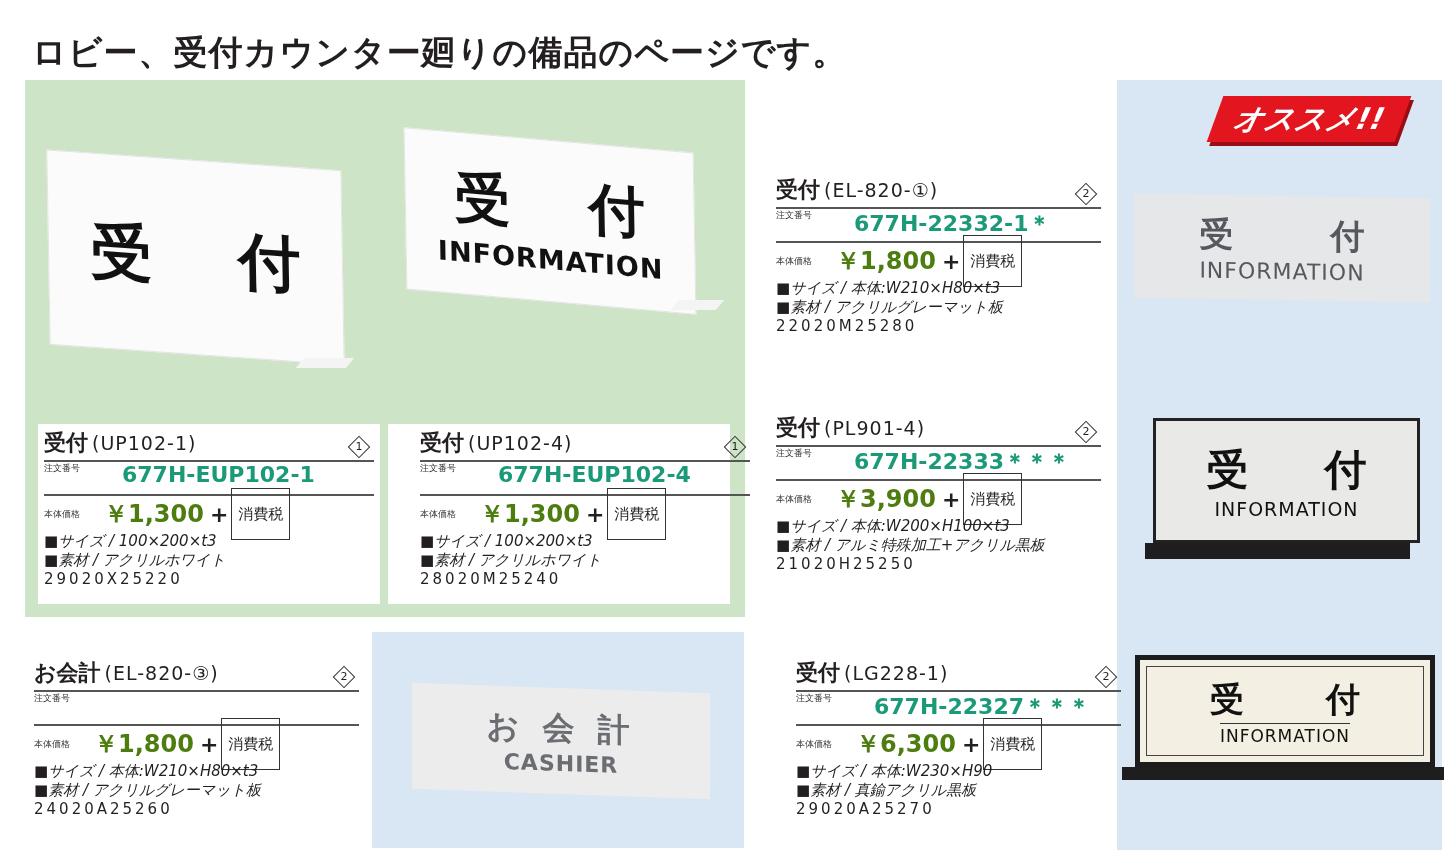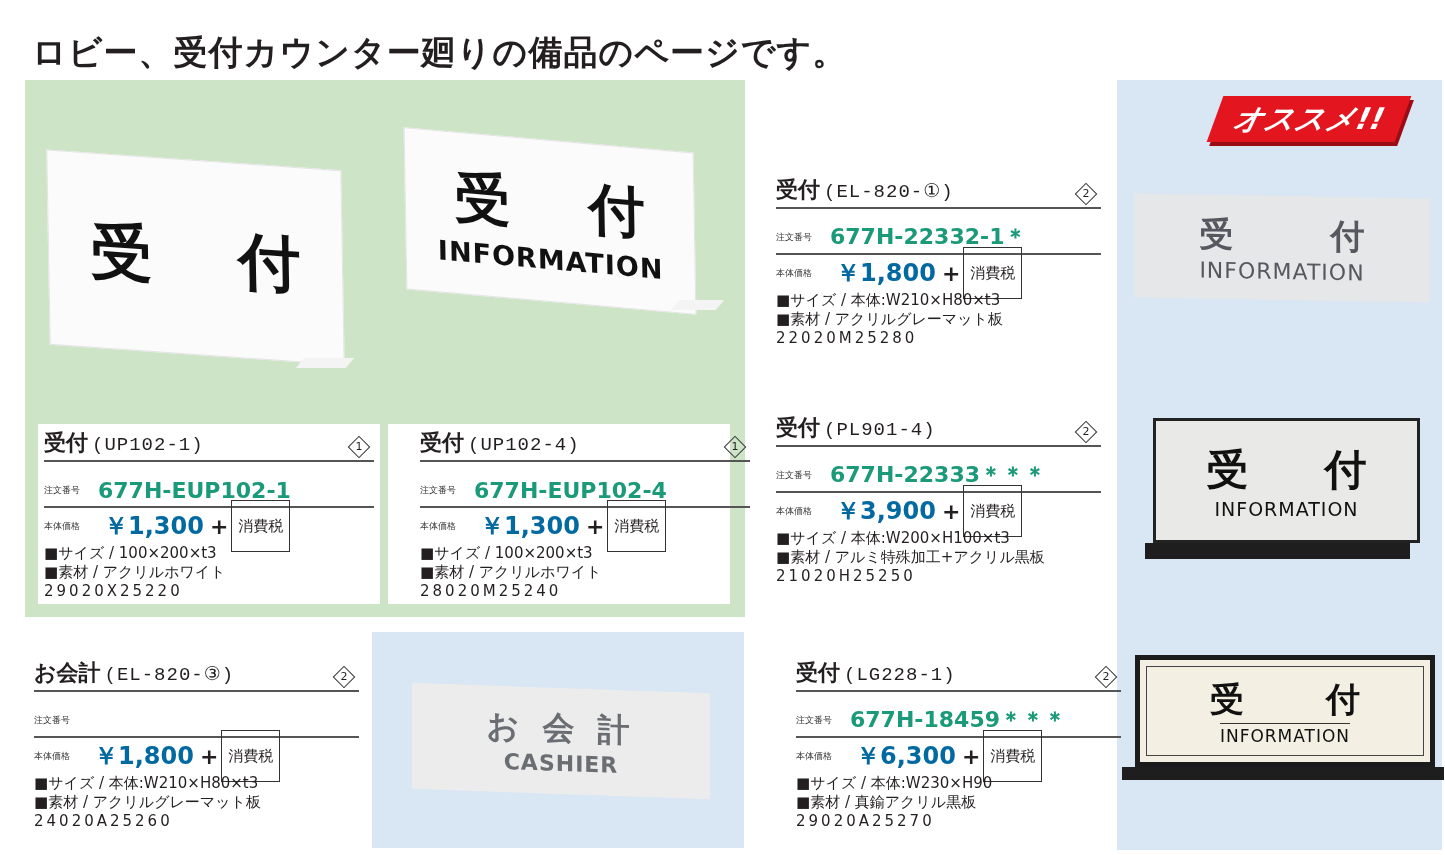--- a/index.html
+++ b/index.html
@@ -6,33 +6,33 @@
   body{width:1445px;height:855px;background:#ffffff;position:relative;overflow:hidden;
        font-family:"DejaVu Sans","Liberation Sans",sans-serif;color:#231f20;}
   .abs{position:absolute;}
   .page-title{left:32px;top:30px;font-size:34px;font-weight:bold;letter-spacing:1px;white-space:nowrap;}
   .green-panel{left:25px;top:80px;width:720px;height:537px;background:#cde5c6;}
   .blue-panel{background:#d9e6f3;}
   .card{background:#ffffff;}
   
   .info{position:absolute;width:325px;}
   .info .head{display:flex;align-items:baseline;justify-content:space-between;border-bottom:2px solid #555;padding-bottom:2px;height:30px;}
-  .info .name{font-size:22px;font-weight:bold;white-space:nowrap;font-family:Liberation Mono, monospace;}
+  .info .name{font-size:22px;font-weight:bold;white-space:nowrap;}
   .info .model{font-size:19px;font-weight:normal;margin-left:4px;letter-spacing:1px;}
   .info .sect{font-size:13px;width:22px;height:22px;display:inline-flex;align-items:center;justify-content:center;position:relative;margin-right:4px;}
   .info .sect::before{content:"";position:absolute;width:14px;height:14px;border:1.4px solid #333;transform:rotate(45deg);}
   .info .sect span{position:relative;font-size:11px;}
-  .info .order{display:flex;align-items:center;border-bottom:2px solid #555;height:32px;padding-top:12px;}
+  .info .order{display:flex;align-items:flex-start;border-bottom:2px solid #555;height:32px;padding-top:0;gap:24px;}
   .info .lbl{font-size:9px;color:#333;width:54px;white-space:nowrap;}
   .info .code{font-size:22px;font-weight:bold;color:#1a9a78;white-space:nowrap;}
   .info .price-row{display:flex;align-items:center;height:36px;}
-  .info .price{font-size:24px;font-weight:bold;color:#0369a1;white-space:nowrap;margin-left:6px;}
+  .info .price{font-size:24px;font-weight:bold;color:#4d7c0f;white-space:nowrap;margin-left:6px;}
   .info .plus{font-size:22px;font-weight:bold;margin:0 3px 0 6px;}
   .info .tax{font-size:15px;border:1.5px solid #333;padding:15px 6px;line-height:20px;white-space:nowrap;}
-  .info .spec{font-size:15px;line-height:19px;white-space:nowrap;}
+  .info .spec{font-size:15px;line-height:19px;white-space:nowrap;font-style:italic;}
   .info .jan{font-size:15px;line-height:19px;letter-spacing:3px;}
   
   .sign{position:absolute;display:flex;flex-direction:column;align-items:center;justify-content:center;box-sizing:border-box;}
   .sign .kanji{font-family:"DejaVu Serif","Liberation Serif",serif;font-weight:bold;letter-spacing:0;display:flex;justify-content:space-between;}
   .sign .en{font-weight:bold;letter-spacing:1px;}
   .foot{position:absolute;height:10px;}
   .badge{left:1215px;top:96px;width:188px;height:46px;background:#e3151f;transform:skewX(-20deg);box-shadow:4px 4px 0 #9b0d14;display:flex;align-items:center;justify-content:center;}
   .badge span{color:#fff;font-size:30px;font-weight:bold;font-style:italic;transform:skewX(8deg);white-space:nowrap;}
 </style>
 </head>
@@ -211,21 +211,21 @@
 
 <div class="info" style="left:776px;top:658px;width:325px;margin-left:20px;">
   <div class="head">
       <span class="name"><span>受付</span><span class="model">(LG228-1)</span></span>
     <span class="sect">
         <span>2</span>
       </span>
     </div>
   <div class="order">
       <span class="lbl">注文番号</span>
-      <span class="code">677H-18459＊＊＊</span>
+      <span class="code">677H-22327＊＊＊</span>
     </div>
   <div class="price-row">
       <span class="lbl">本体価格</span>
       <span class="price">￥6,300</span>
       <span class="plus">+</span>
       <span class="tax">消費税</span>
     </div>
   <div class="spec">■サイズ / 本体:W230×H90</div>
   <div class="spec">■素材 / 真鍮アクリル黒板</div>
   <div class="jan">29020A25270</div>

